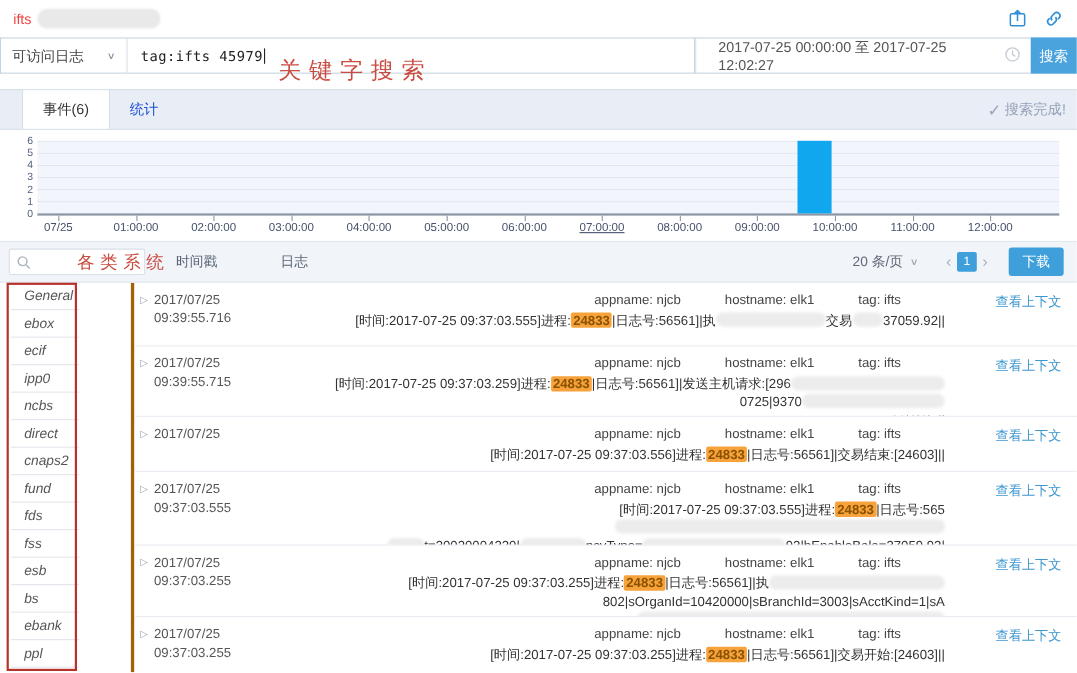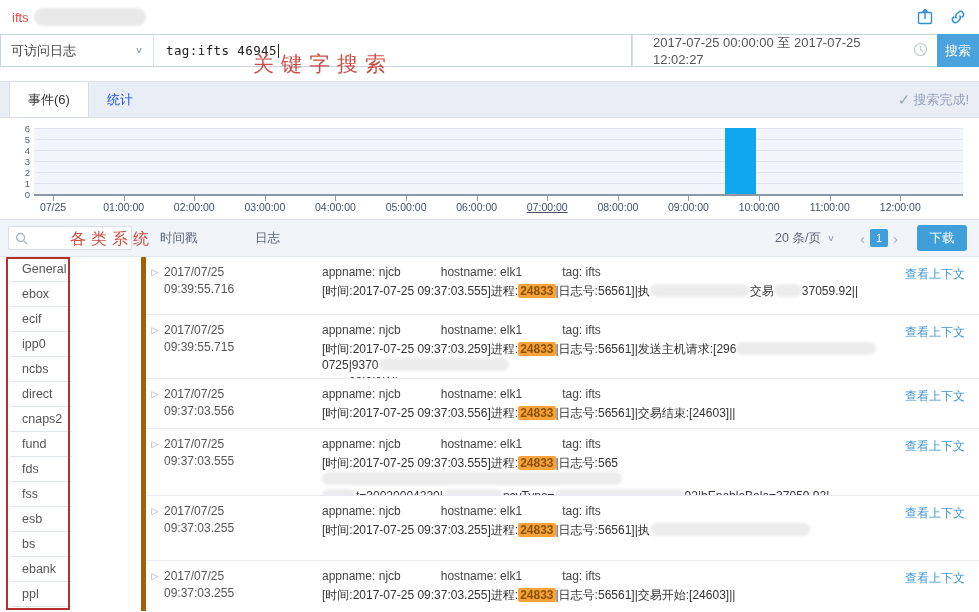--- a/index.html
+++ b/index.html
@@ -8,21 +8,21 @@
 
   
   .topbar{height:34px;display:flex;align-items:center;padding:0 12px;}
   .app-label{font-size:13px;color:#ef4444;margin-right:5px;}
   .blur-pill{width:112px;height:18px;background:#e9e9e9;border-radius:9px;filter:blur(1px);}
   .top-icons{margin-left:auto;display:flex;gap:15px;align-items:center;}
   .top-icons svg{display:block;}
 
   
   .searchrow{display:flex;height:33px;box-sizing:border-box;}
-  .scope{width:154px;box-sizing:border-box;border:1px solid #c6d4e2;border-right:1px solid #d8e1ea;
+  .scope{width:116px;box-sizing:border-box;border:1px solid #c6d4e2;border-right:1px solid #d8e1ea;
          display:flex;align-items:center;padding:0 10px;font-size:13px;color:#444;background:#fff;cursor:pointer;}
   .scope .chev{margin-left:auto;color:#8a94a2;font-size:11px;transform:scaleY(.8);}
   .queryinput{flex:1;box-sizing:border-box;border:1px solid #c6d4e2;border-left:none;
          display:flex;align-items:center;padding:0 12px;
          font-family:"DejaVu Sans Mono",monospace;font-size:12.5px;color:#222;letter-spacing:.4px;}
   .cursor{display:inline-block;width:1px;height:14px;background:#222;margin-left:1px;}
   .daterange{width:305px;box-sizing:border-box;border:1px solid #c6d4e2;border-left:1px solid #d8e1ea;border-right:none;
          display:flex;align-items:center;padding:0 9px 0 20px;font-size:13px;color:#555;cursor:pointer;}
   .daterange .clock{margin-left:auto;}
   .search-btn{width:42px;border:none;background:#4aa3dd;color:#fff;font-size:13px;cursor:pointer;
@@ -31,21 +31,21 @@
   
   .anno{position:absolute;color:#c53a2e;font-family:"DejaVu Serif",serif;font-weight:normal;opacity:.9;pointer-events:none;}
   .anno-kw{left:253px;top:50px;font-size:21px;letter-spacing:7px;}
   .anno-sys{left:70px;top:229px;font-size:16px;letter-spacing:5px;}
   .red-box{position:absolute;left:6px;top:257px;width:60px;height:349px;border:2px solid #b5322a;pointer-events:none;}
 
   
   .tabbar{margin-top:14px;height:35px;background:#e9eef6;border-top:1px solid #d8dfe9;border-bottom:1px solid #d8dfe9;
           display:flex;align-items:stretch;}
   .tab{padding:0 18px;display:flex;align-items:center;font-size:13px;color:#1d4ed8;cursor:pointer;}
-  .tab.active{background:#fff;border-left:1px solid #d8dfe9;border-right:1px solid #d8dfe9;color:#333;margin-left:9px;}
+  .tab.active{background:#fff;border-left:1px solid #d8dfe9;border-right:1px solid #d8dfe9;color:#333;margin-left:20px;}
   .statusdone{margin-left:auto;display:flex;align-items:center;color:#96a3b8;font-size:13px;padding-right:10px;}
   .statusdone .chk{font-size:15px;margin-right:3px;}
 
   
   .chart-section{padding:10px 16px 5px 8px;border-bottom:1px solid #e2e7ee;}
   .chart{display:flex;}
   .yaxis{width:26px;position:relative;height:66px;font-size:9.5px;color:#55617a;}
   .ylab{position:absolute;right:4px;height:11px;line-height:11px;}
   .plotwrap{flex:1;position:relative;text-align:center;}
   .plot{height:66px;background:#f2f5fb;border-bottom:2px solid #8d97a6;position:relative;
@@ -67,29 +67,29 @@
   .pagesize .chev{color:#9aa4b2;font-size:11px;margin-left:6px;display:inline-block;transform:scaleY(.8);}
   .pag{display:flex;align-items:center;margin:0 14px 0 20px;}
   .pag .arrow{color:#aab4c2;font-size:15px;padding:0 5px;cursor:pointer;}
   .pagebox{width:18px;height:18px;background:#3f9fdb;color:#fff;border-radius:2px;font-size:11px;
            display:flex;align-items:center;justify-content:center;cursor:pointer;}
   .dl-btn{width:50px;height:26px;border:none;border-radius:3px;background:#3f9fdb;color:#fff;font-size:12.5px;
           cursor:pointer;font-family:"Liberation Sans",sans-serif;}
 
   
   .bodywrap{display:flex;height:354px;}
-  .sidebar{width:146px;box-sizing:border-box;border-right:5px solid #a16207;}
+  .sidebar{width:122px;box-sizing:border-box;border-right:3px solid #a16207;font-style:italic;}
   .sys-item{margin-left:10px;width:62px;box-sizing:border-box;height:25px;line-height:25px;
             padding-left:12px;color:#555;font-size:12.5px;border-bottom:1px solid #e1e5ec;cursor:pointer;}
 
   .rowswrap{flex:1;}
   .logrow{display:flex;border-bottom:1px solid #e8ecf2;padding-top:7px;box-sizing:border-box;position:relative;overflow:hidden;}
   .caret{width:18px;text-align:center;color:#97a2b2;font-size:9px;padding-top:3px;cursor:pointer;}
   .ts{width:158px;color:#555;line-height:17px;}
-  .logc{flex:1;line-height:16px;color:#333;padding-right:65px;}
+  .logc{flex:1;line-height:16px;color:#333;padding-right:120px;text-align:right;}
   .meta{color:#444;margin-bottom:3px;}
   .meta span{margin-right:40px;}
   .hl{background:#f7a23a;color:#8a5200;padding:0 2px;border-radius:2px;font-weight:bold;}
   .blur{display:inline-block;height:13px;background:#ececec;border-radius:7px;filter:blur(1.5px);vertical-align:-2px;}
   .ctx{position:absolute;right:14px;top:9px;color:#3e97cf;font-size:12px;cursor:pointer;text-decoration:none;}
   .l3{margin-top:1px;}
 </style>
 </head>
 <body>
 
@@ -113,21 +113,21 @@
       </span>
     </span>
   </div>
 
   <div class="searchrow">
     <div class="scope">
       <span>可访问日志</span>
       <span class="chev">∨</span>
     </div>
     <div class="queryinput">
-      <span>tag:ifts 46945</span>
+      <span>tag:ifts 45979</span>
         <span class="cursor"></span>
     </div>
     <div class="daterange">
       <span>2017-07-25 00:00:00 至 2017-07-25 12:02:27</span>
       <span class="clock">
         <svg width="15" height="15" viewBox="0 0 15 15" fill="none" stroke="#c3cbd4" stroke-width="1.2">
           <circle cx="7.5" cy="7.5" r="6"></circle>
             <path d="M7.5 4 v3.7 l2.5 1.5"></path>
         </svg>
       </span>
@@ -259,21 +259,20 @@
           <div class="l2"><span>[时间:2017-07-25 09:37:03.259]进程:</span><span class="hl">24833</span><span>|日志号:56561]|发送主机请求:[296</span><span class="blur" style="width:140px"></span><span>0725|9370</span><span class="blur" style="width:130px"></span></div>
           <div class="l3" style="margin-left:27px"><span>03|0|0|1||</span></div>
         </div>
         <a class="ctx">查看上下文</a>
       </div>
 
       <div class="logrow" style="height:50px">
         <span class="caret">▷</span>
         <div class="ts">
           <div>2017/07/25</div>
-            <div>09:37:03.556</div>
         </div>
         <div class="logc">
           <div class="meta"><span>appname: njcb</span><span>hostname: elk1</span><span>tag: ifts</span></div>
           <div class="l2"><span>[时间:2017-07-25 09:37:03.556]进程:</span><span class="hl">24833</span><span>|日志号:56561]|交易结束:[24603]||</span></div>
         </div>
         <a class="ctx">查看上下文</a>
       </div>
 
       <div class="logrow" style="height:67px">
         <span class="caret">▷</span>
@@ -291,20 +290,21 @@
 
       <div class="logrow" style="height:65px">
         <span class="caret">▷</span>
         <div class="ts">
           <div>2017/07/25</div>
             <div>09:37:03.255</div>
         </div>
         <div class="logc">
           <div class="meta"><span>appname: njcb</span><span>hostname: elk1</span><span>tag: ifts</span></div>
           <div class="l2"><span>[时间:2017-07-25 09:37:03.255]进程:</span><span class="hl">24833</span><span>|日志号:56561]|执</span><span class="blur" style="width:160px"></span></div>
+          <div class="l3"><span>802|sOrganId=10420000|sBranchId=3003|sAcctKind=1|sA</span><span class="blur" style="width:280px"></span></div>
         </div>
         <a class="ctx">查看上下文</a>
       </div>
 
       <div class="logrow" style="height:50px;border-bottom:none">
         <span class="caret">▷</span>
         <div class="ts">
           <div>2017/07/25</div>
             <div>09:37:03.255</div>
         </div>

